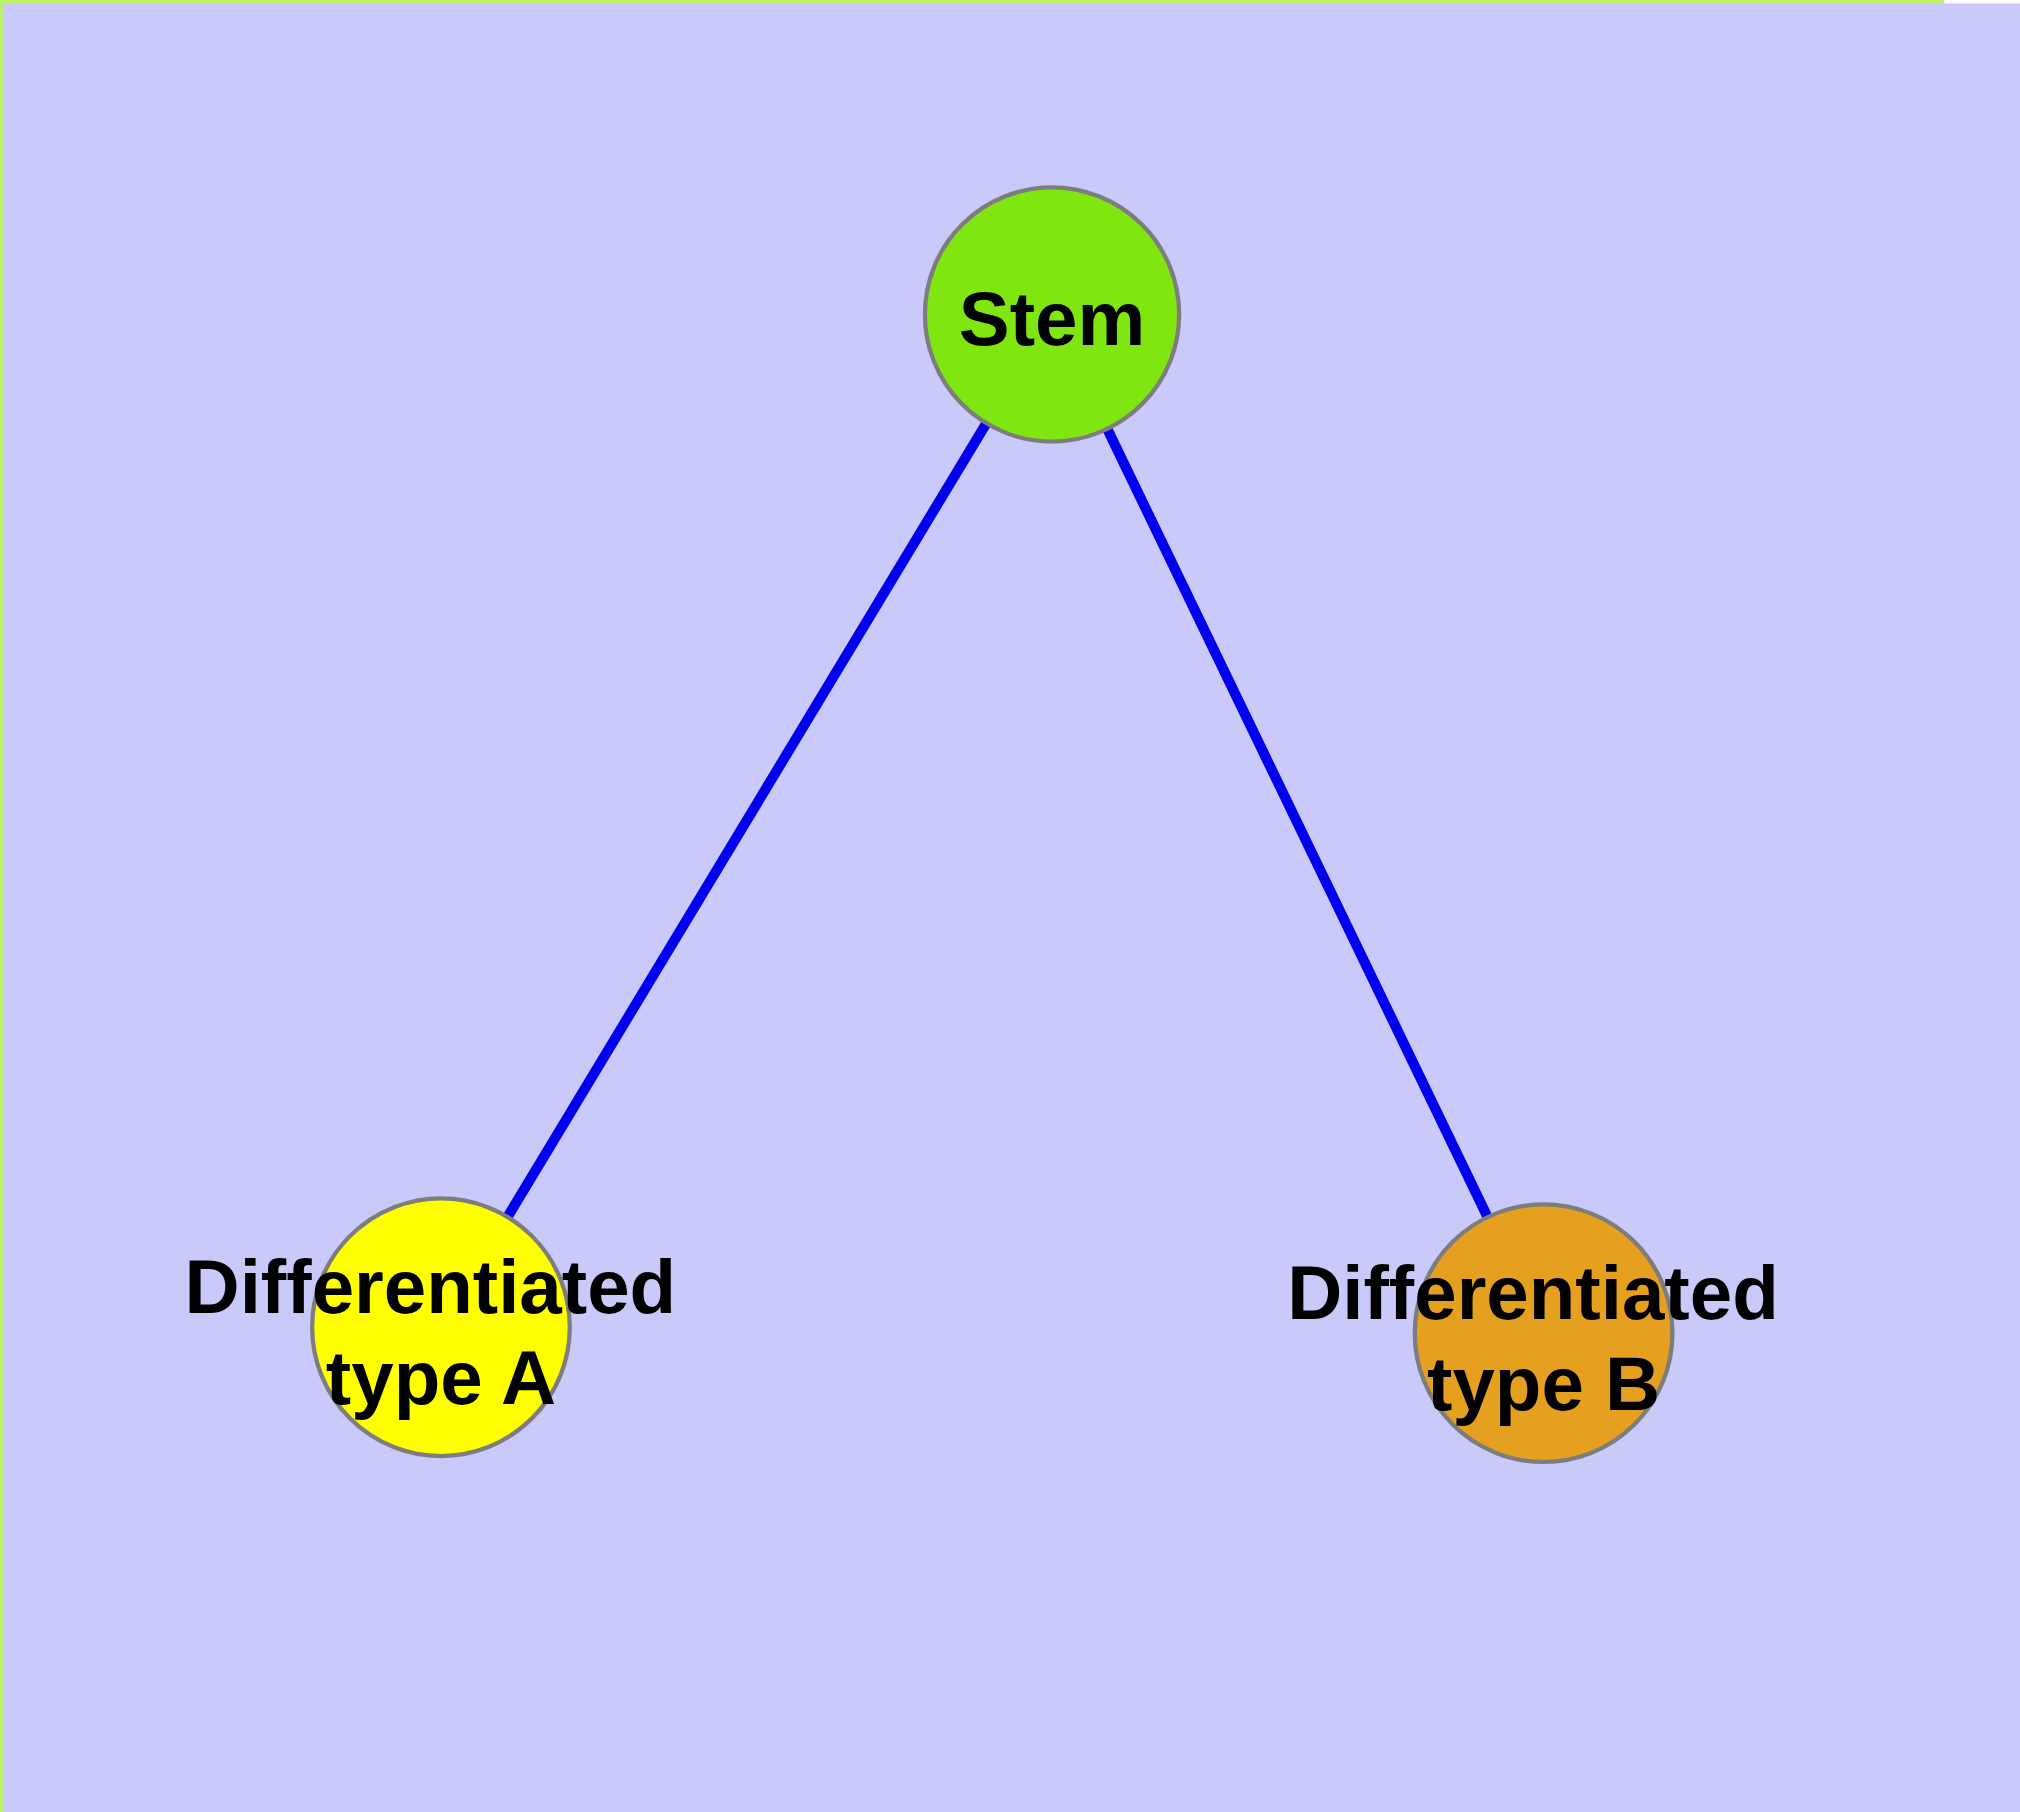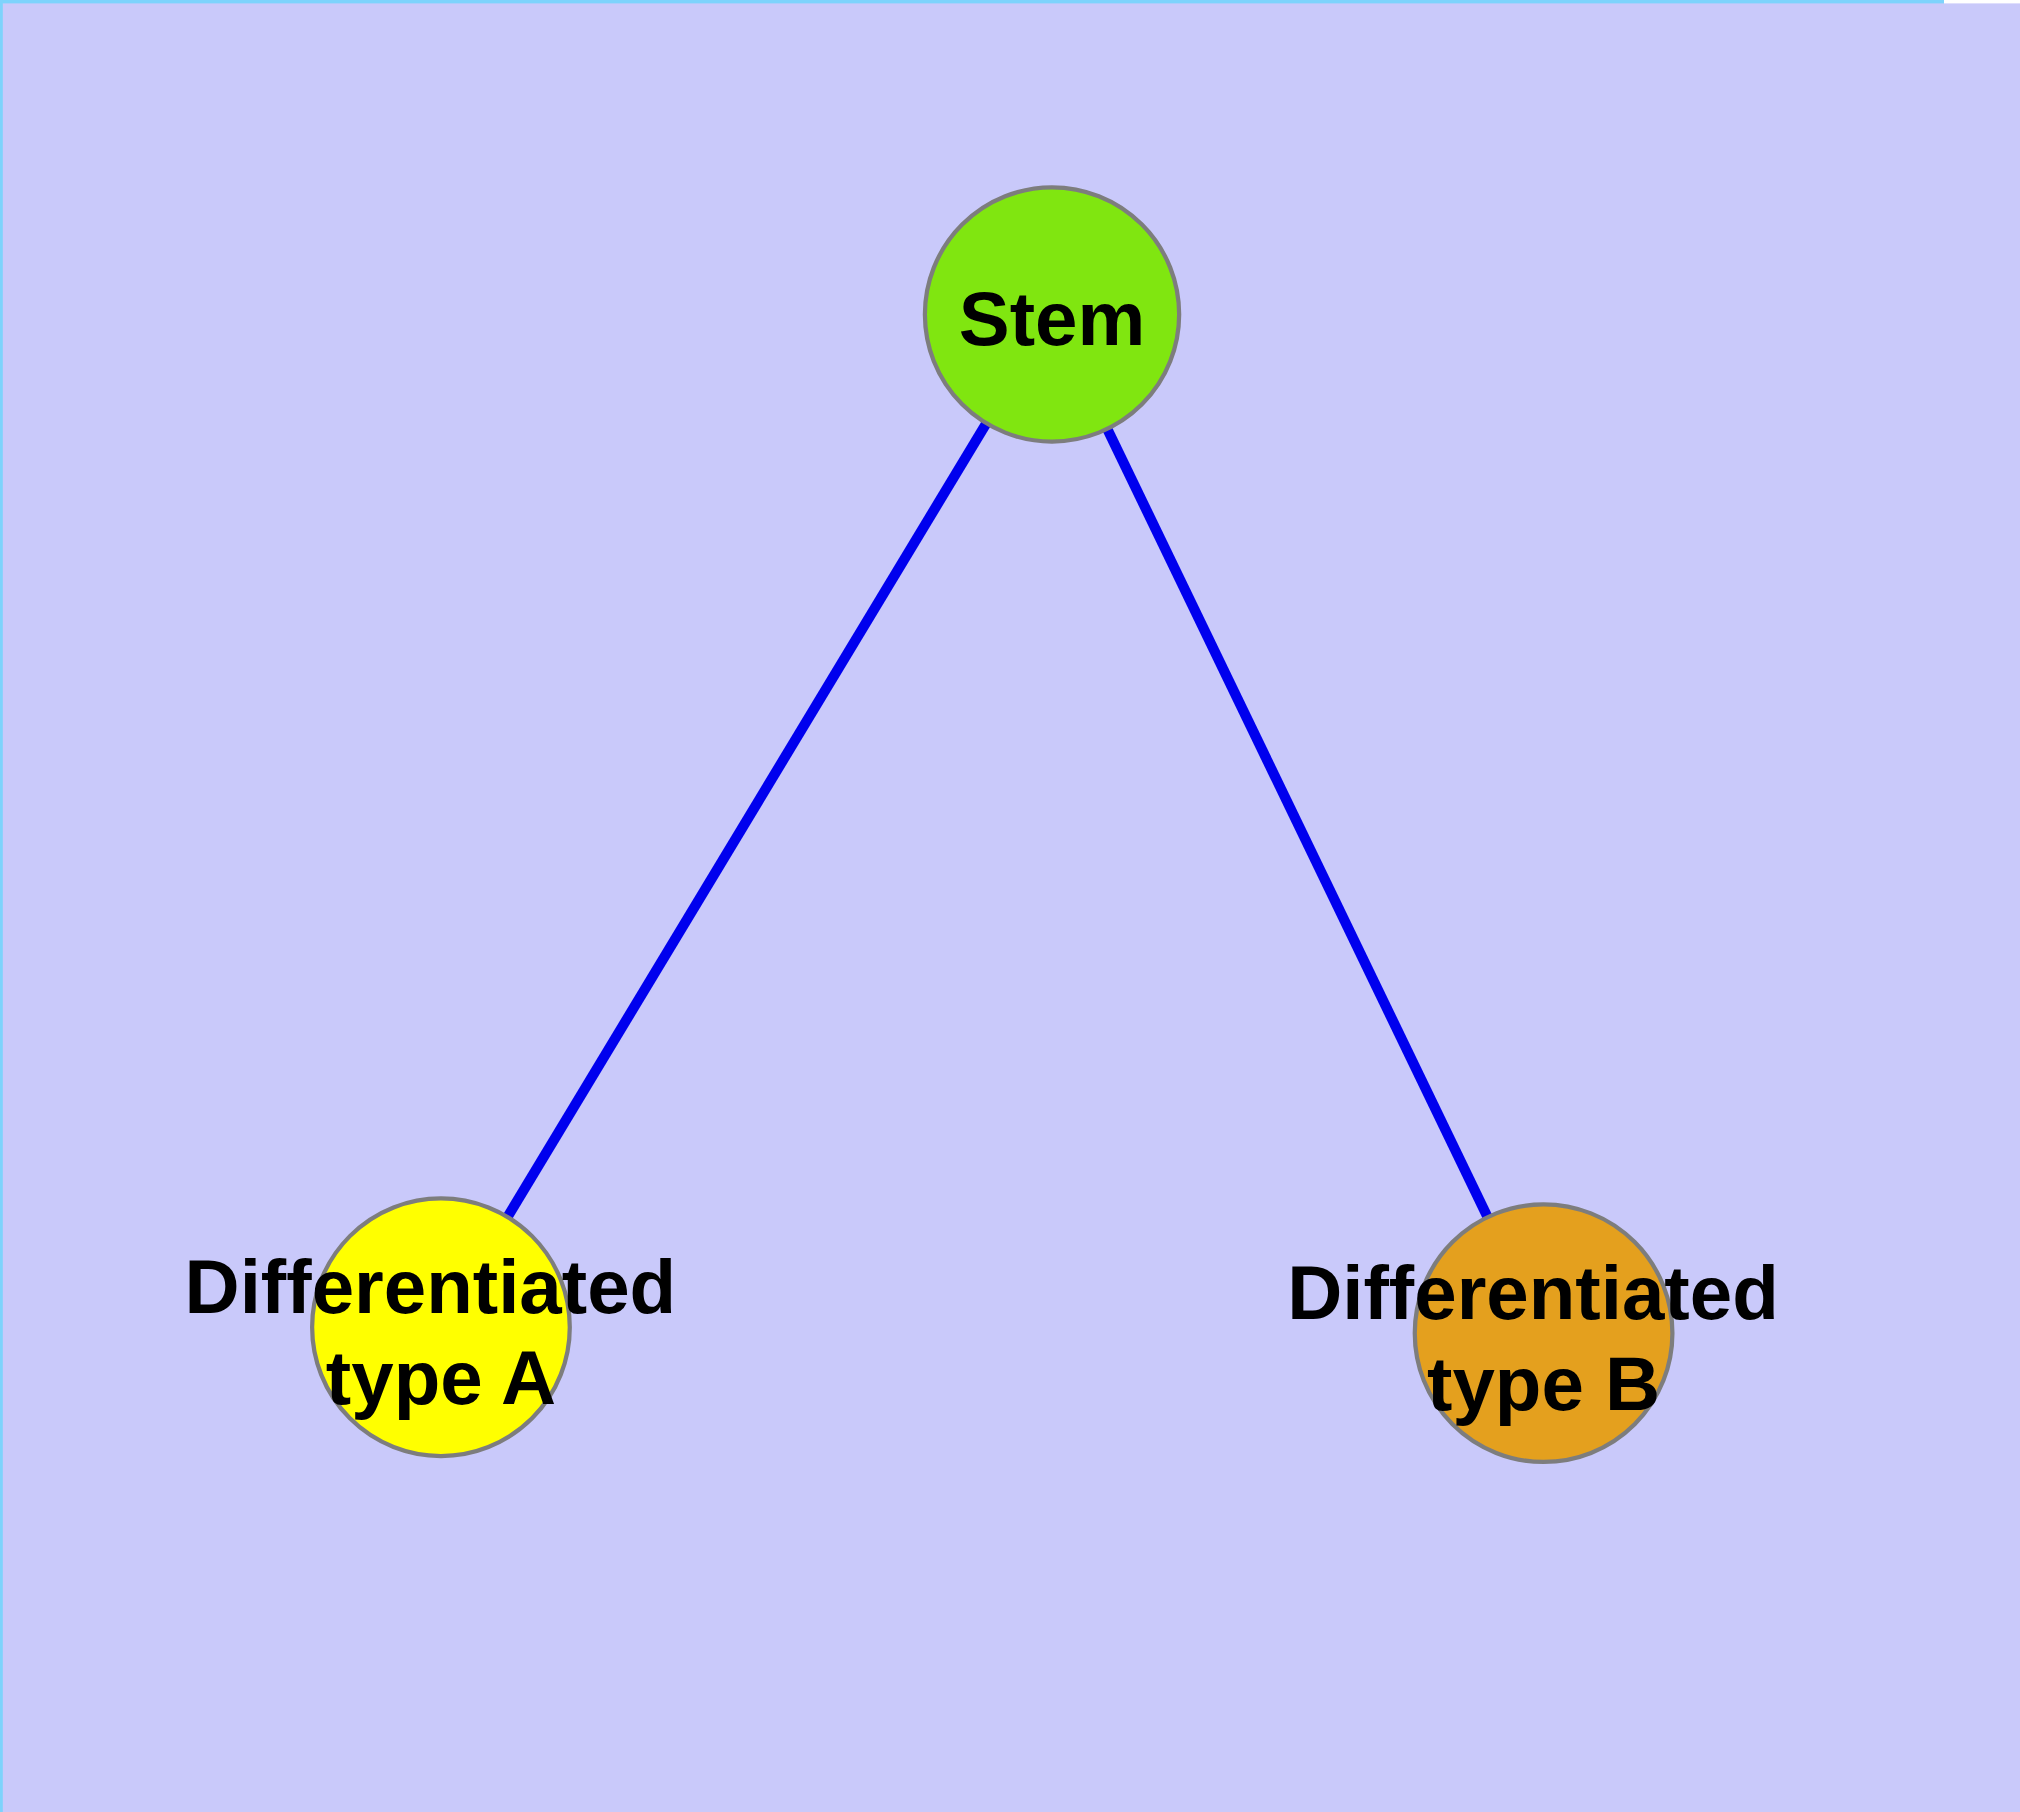--- a/index.html
+++ b/index.html
@@ -8,21 +8,21 @@
     background: #ffffff;
     width: 2021px;
     height: 1812px;
     overflow: hidden;
     font-family: "Liberation Sans", sans-serif;
   }
   .stage {
     position: relative;
     width: 1944px;
     height: 1812px;
-    background: #7dd3fc;
+    background: #bef264;
   }
   svg.graph {
     position: absolute;
     left: 0;
     top: 0;
     display: block;
   }
   .panel-bg {
     stroke: none;
   }

